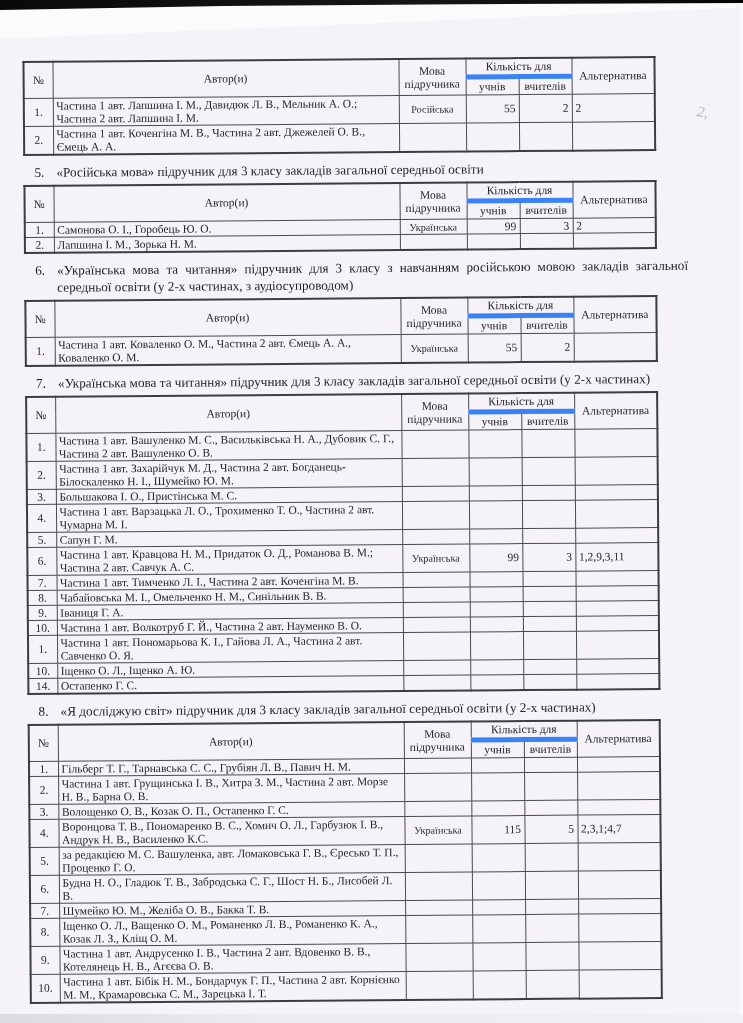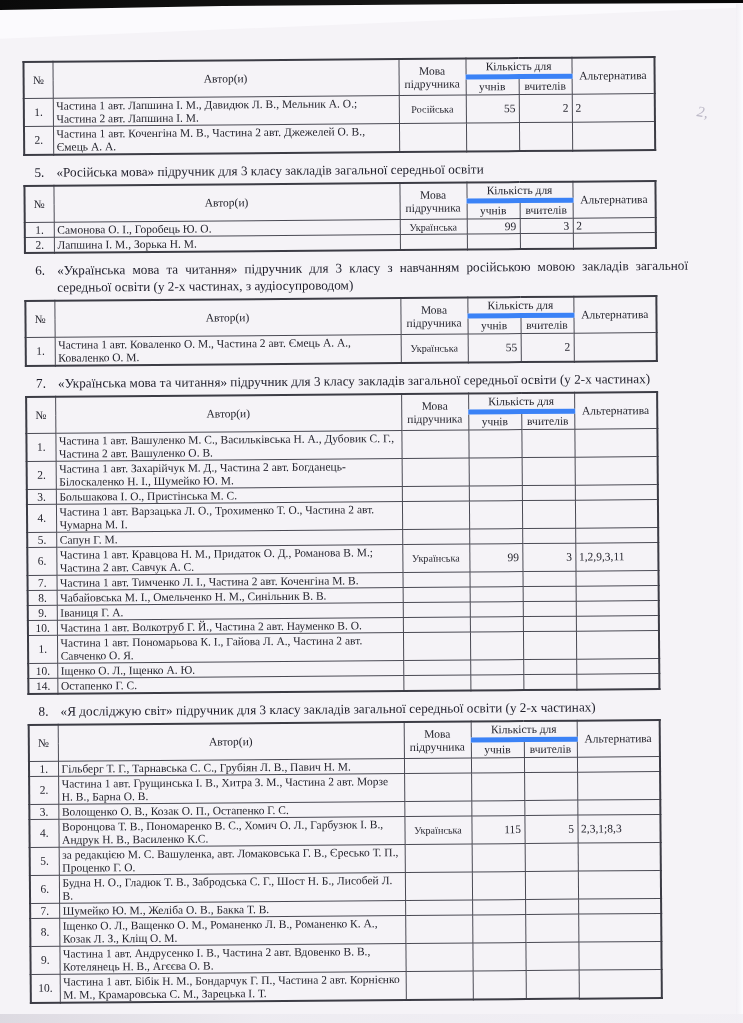--- a/index.html
+++ b/index.html
@@ -403,21 +403,21 @@
             <td class="c-qty"></td>
             <td class="c-qty"></td>
             <td class="c-alt"></td>
           </tr>
           <tr>
             <td class="c-num">4.</td>
             <td class="c-auth">Воронцова Т. В., Пономаренко В. С., Хомич О. Л., Гарбузюк І. В., Андрук Н. В., Василенко К.С.</td>
             <td class="c-lang">Українська</td>
             <td class="c-qty">115</td>
             <td class="c-qty">5</td>
-            <td class="c-alt">2,3,1;8,3</td>
+            <td class="c-alt">2,3,1;4,7</td>
           </tr>
           <tr>
             <td class="c-num">5.</td>
             <td class="c-auth">за редакцією М. С. Вашуленка, авт. Ломаковська Г. В., Єресько Т. П., Проценко Г. О.</td>
             <td class="c-lang"></td>
             <td class="c-qty"></td>
             <td class="c-qty"></td>
             <td class="c-alt"></td>
           </tr>
           <tr>

